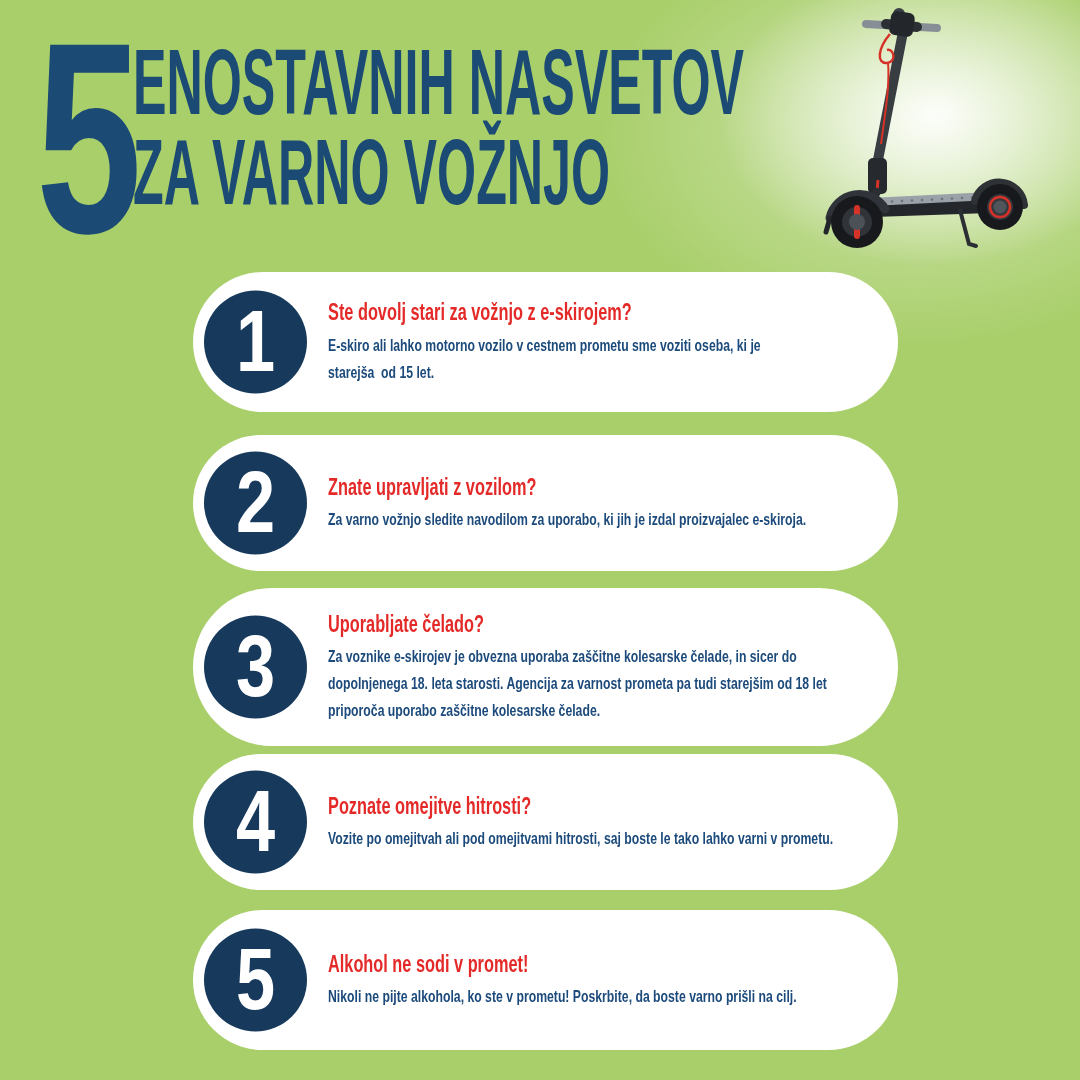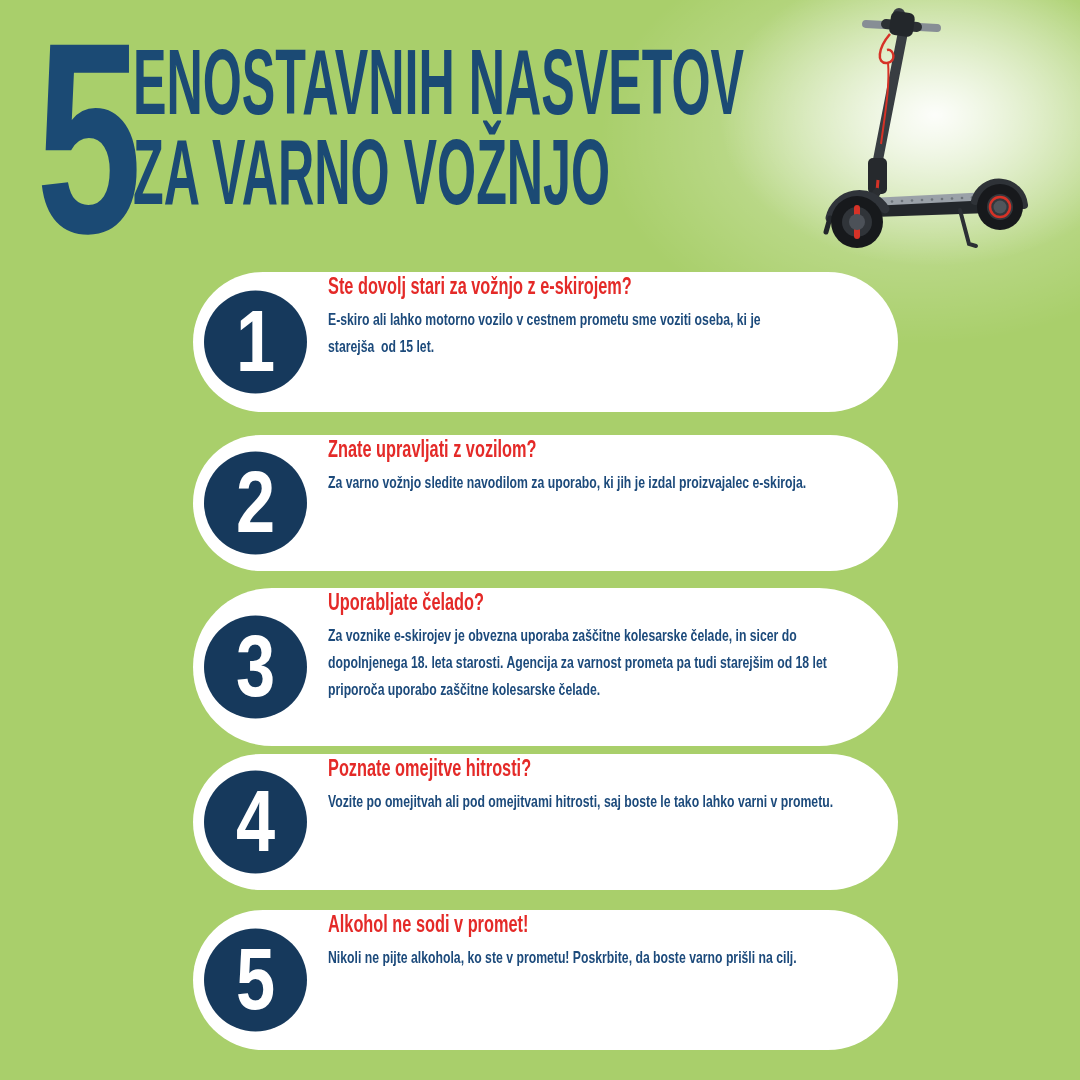--- a/index.html
+++ b/index.html
@@ -36,21 +36,21 @@
     position:absolute;left:11px;top:50%;transform:translateY(-50%);
     width:103px;height:103px;border-radius:50%;background:#16395c;
     display:flex;align-items:center;justify-content:center;
   }
   .badge span{
     color:#ffffff;font-size:88px;font-weight:bold;line-height:1;
     transform:scaleX(.80);display:block;margin-top:-4px;
   }
   .content{
     position:absolute;left:135px;top:0;bottom:0;
-    display:flex;flex-direction:column;justify-content:flex-start;
+    display:flex;flex-direction:column;justify-content:center;
   }
   .heading{
     font-size:24px;font-weight:bold;color:#e42a28;line-height:1.2;
     white-space:pre;transform:scaleX(.68);transform-origin:left center;
   }
   .bodytext{
     margin-top:5px;font-size:17px;font-weight:bold;color:#1c4a7b;
     line-height:27px;white-space:pre;
     transform:scaleX(.72);transform-origin:left top;
   }

